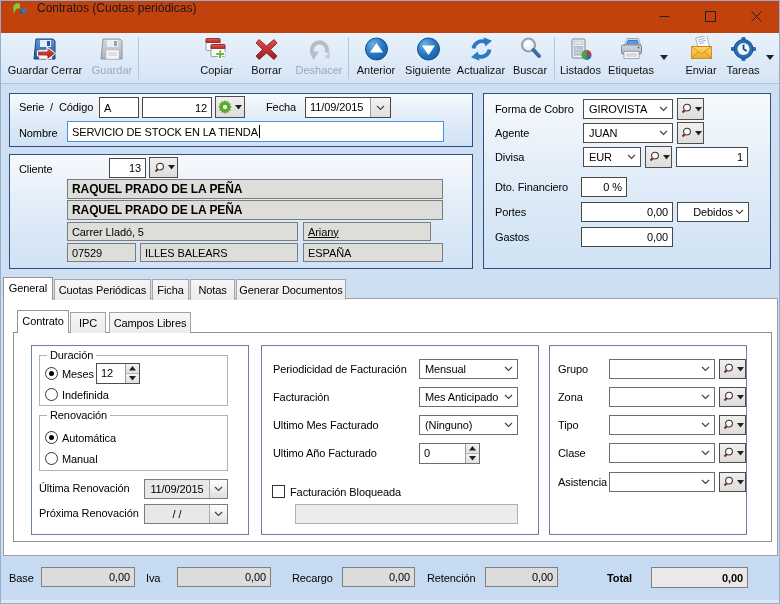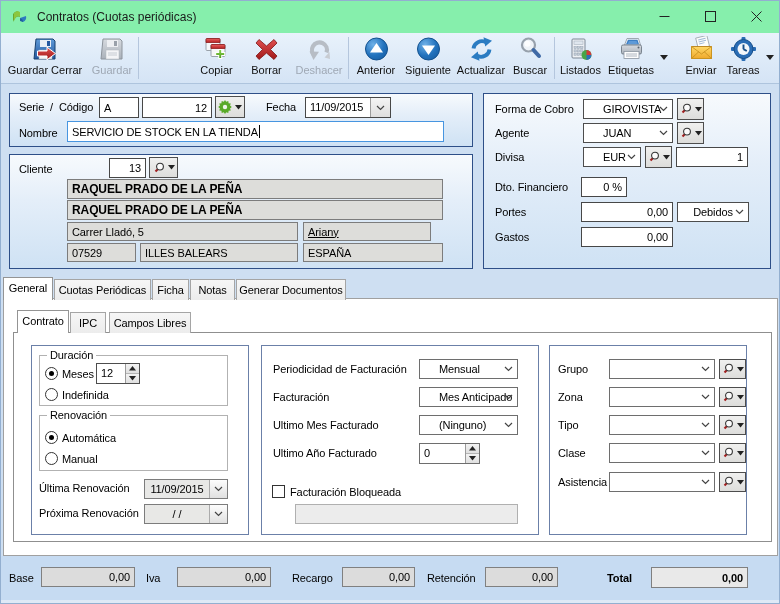--- a/index.html
+++ b/index.html
@@ -1,21 +1,21 @@
 <!DOCTYPE html>
 <html><head>
 <meta charset="utf-8">
 <style>
   * { margin:0; padding:0; box-sizing:border-box; }
   html,body { width:780px; height:604px; overflow:hidden; }
   body { font-family:"Liberation Sans", sans-serif; font-size:11px; letter-spacing:-0.1px; color:#000; }
   #window { position:relative; width:780px; height:604px; background:#cedff2; border:1px solid #93afd0; }
 
   
-  .titlebar { position:absolute; left:0; top:0; width:778px; height:32px; background:#86efac; display:flex; align-items:center; }
+  .titlebar { position:absolute; left:0; top:0; width:778px; height:32px; background:#c2410c; display:flex; }
   .app-icon { width:17px; height:17px; margin-left:10px; }
   .title-text { margin-left:9px; font-size:12px; letter-spacing:0; color:#1a1a1a; }
   .win-controls { position:absolute; right:0; top:0; height:31px; display:flex; }
   .win-btn { width:46px; height:31px; display:flex; align-items:center; justify-content:center; }
 
   
   .toolbar { position:absolute; left:0; top:32px; width:778px; height:51px;
              background:linear-gradient(180deg,#e9f2fb 0%, #ddeaf8 55%, #d5e4f5 100%);
              border-bottom:1px solid #aec4dd; }
   .tbtn { position:absolute; top:3px; height:45px; text-align:center; }
@@ -27,21 +27,21 @@
 
   
   .gbox { position:absolute; border:1px solid #2e4f88;
           background:linear-gradient(180deg,#f7fafd 0%, #e4eef9 40%, #cfe2f4 100%); }
   .lbl { position:absolute; white-space:pre; line-height:13px; }
   .tb  { position:absolute; background:#fff; border:1px solid #474747; display:flex; align-items:center; padding:0 4px; white-space:nowrap; overflow:hidden; }
   .tb.right { justify-content:flex-end; }
   .tb.focus { border-color:#4795e0; }
   .ro  { position:absolute; background:#ddddda; border:1px solid #7c7c7c; display:flex; align-items:center; padding:0 4px; white-space:nowrap; overflow:hidden; }
   .ro.bold { font-weight:bold; font-size:12px; }
-  .combo { position:absolute; background:#fff; border:1px solid #4d4d4d; display:flex; align-items:center; padding:0 19px; white-space:nowrap; }
+  .combo { position:absolute; background:#fff; border:1px solid #4d4d4d; display:flex; align-items:center; padding:0 5px; white-space:nowrap; }
   .combo .chev { position:absolute; right:4px; top:50%; margin-top:-3px; }
   .lkbtn { position:absolute; background:linear-gradient(180deg,#f0f0ef,#dddddb); border:1px solid #4d4d4d; display:flex; align-items:center; justify-content:center; gap:3px; }
   .gearbtn { position:absolute; background:linear-gradient(180deg,#f0f0ef,#dddddb); border:1px solid #4d4d4d; display:flex; align-items:center; justify-content:center; gap:3px; }
   .dtp { position:absolute; background:#e8e8e6; border:1px solid #7c7c7c; }
   .dtp .dval { position:absolute; left:0; top:0; right:18px; bottom:0; text-align:center; line-height:18px; }
   .dtp .dbtn { position:absolute; right:0; top:0; bottom:0; width:18px; background:linear-gradient(180deg,#fdfdfd,#e0e0e0); border-left:1px solid #ababab; display:flex; align-items:center; justify-content:center; }
   .datefield { position:absolute; background:#fff; border:1px solid #474747; }
   .datefield .dval { position:absolute; left:4px; top:0; bottom:0; line-height:19px; }
   .datefield .dbtn { position:absolute; right:0; top:0; bottom:0; width:20px; background:linear-gradient(180deg,#f4f4f4,#dedede); border-left:1px solid #9b9b9b; display:flex; align-items:center; justify-content:center; }
   .radio { position:absolute; width:13px; height:13px; border:1px solid #333; border-radius:50%; background:#fff; }

